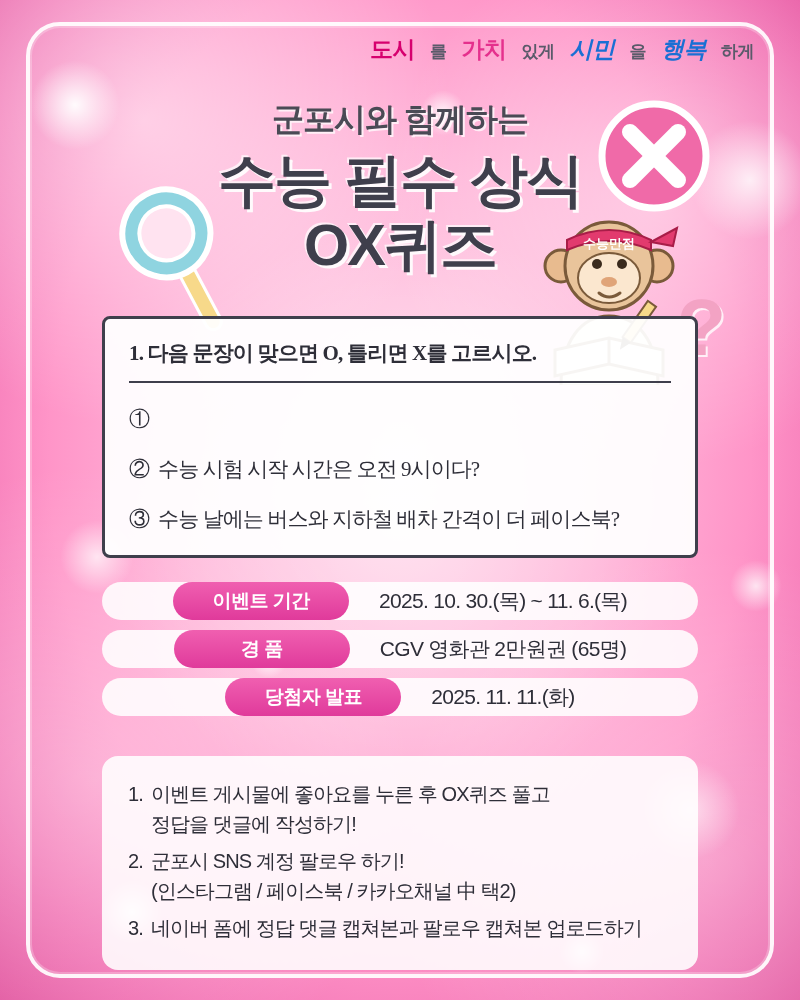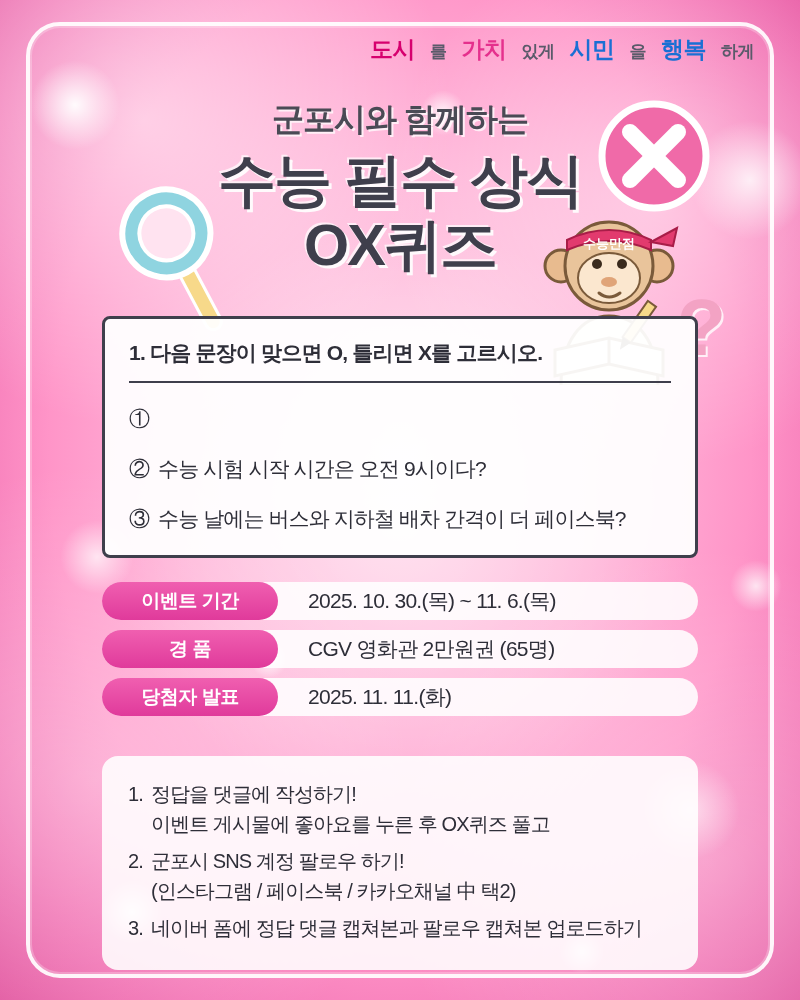--- a/index.html
+++ b/index.html
@@ -69,21 +69,21 @@
     align-items: baseline;
     gap: 15px;
     font-weight: bold;
     font-size: 21px;
     letter-spacing: -0.5px;
     white-space: nowrap;
   }
   .slogan .big { font-size: 23px; }
   .slogan .c-dark { color: #d6006e; }
   .slogan .c-mid  { color: #e5308d; }
-  .slogan .c-blue { color: #1a6fd4; }
+  .slogan .c-blue { color: #1a6fd4; font-style: italic; }
   .slogan .c-gray { color: #5a5a6a; font-size: 17px; }
 
   
   .title-wrap {
     position: absolute;
     top: 98px;
     left: 0;
     width: 800px;
     text-align: center;
   }
@@ -147,20 +147,21 @@
   .q-box {
     position: absolute;
     left: 102px;
     top: 316px;
     width: 596px;
     background: rgba(255,255,255,0.94);
     border: 3px solid #3f3f4c;
     border-radius: 8px;
     padding: 20px 24px 22px 24px;
     box-sizing: border-box;
+    font-family: Liberation Serif, serif;
   }
   .q-head {
     font-size: 21px;
     font-weight: bold;
     color: #2e2e38;
     letter-spacing: -0.8px;
     padding-bottom: 14px;
     border-bottom: 2px solid #3f3f4c;
     margin-bottom: 6px;
   }
@@ -182,20 +183,21 @@
     top: 582px;
     width: 596px;
   }
   .info-row {
     display: flex;
     align-items: center;
     height: 38px;
     margin-bottom: 10px;
     background: rgba(255,255,255,0.88);
     border-radius: 19px;
+    justify-content: center;
   }
   .info-label {
     flex: 0 0 176px;
     height: 38px;
     line-height: 38px;
     border-radius: 19px;
     background: linear-gradient(180deg, #f05fb0 0%, #e03a9b 100%);
     color: #ffffff;
     font-size: 19px;
     font-weight: bold;
@@ -337,22 +339,22 @@
     <div class="info-row">
       <div class="info-label">당첨자 발표</div>
       <div class="info-value">2025. 11. 11.(화)</div>
     </div>
   </div>
 
   <div class="howto">
     <div class="howto-item">
       <span class="howto-num">1.</span>
       <span class="howto-text">
+        <span class="sub">이벤트 게시물에 좋아요를 누른 후 OX퀴즈 풀고</span>
         <span class="sub">정답을 댓글에 작성하기!</span>
-        <span class="sub">이벤트 게시물에 좋아요를 누른 후 OX퀴즈 풀고</span>
       </span>
     </div>
     <div class="howto-item">
       <span class="howto-num">2.</span>
       <span class="howto-text">
         <span class="sub">군포시 SNS 계정 팔로우 하기!</span>
         <span class="sub">(인스타그램 / 페이스북 / 카카오채널 中 택2)</span>
       </span>
     </div>
     <div class="howto-item">

